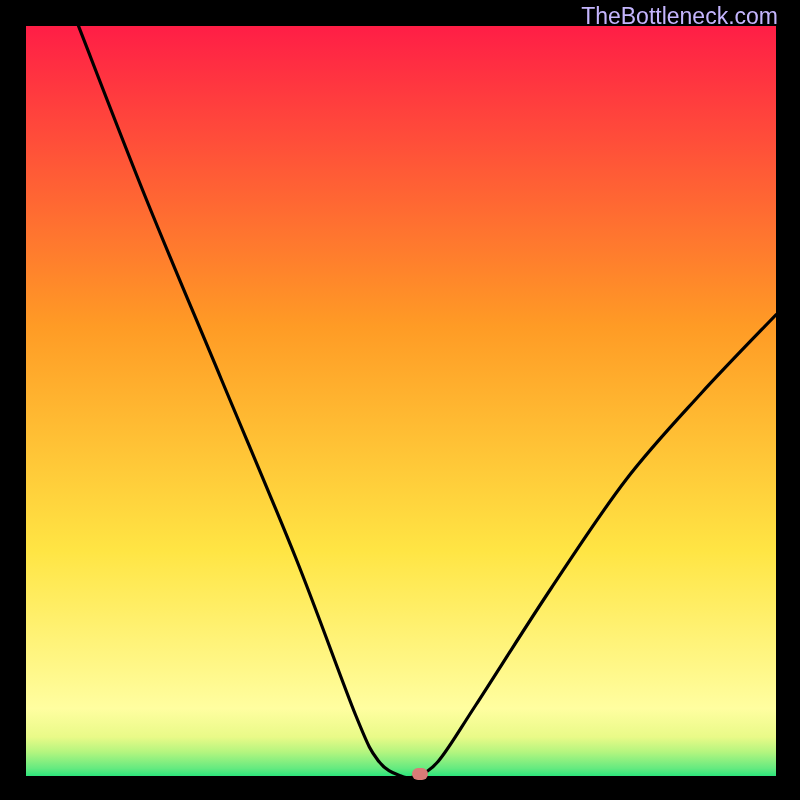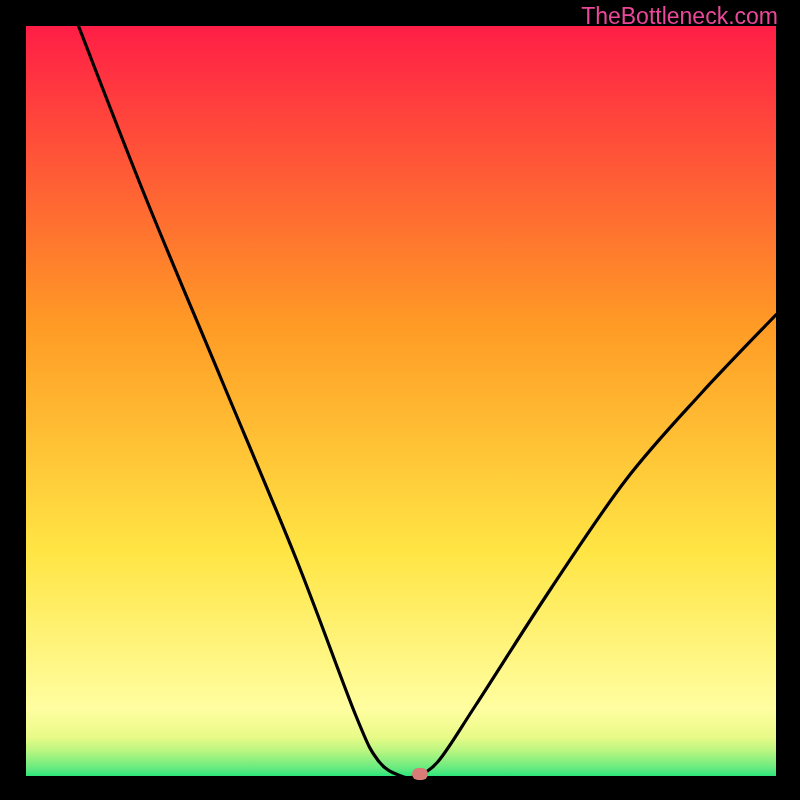--- a/index.html
+++ b/index.html
@@ -31,21 +31,21 @@
       #fffea0 9%,
       #ffe544 30%,
       #ff9b25 60%,
       #ff1e46 100%
     );
   }
   .watermark {
     position: absolute;
     top: 3px;
     right: 22px;
-    color: #ec4899;
+    color: #c4b5fd;
     font-size: 23px;
     font-weight: 500;
     letter-spacing: 0px;
   }
   svg.curve {
     position: absolute;
     left: 0;
     top: 0;
     width: 750px;
     height: 750px;

